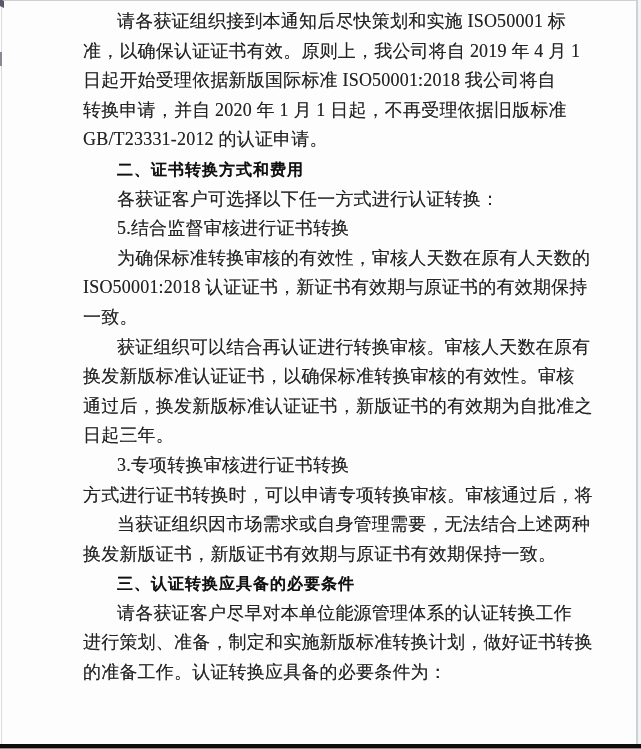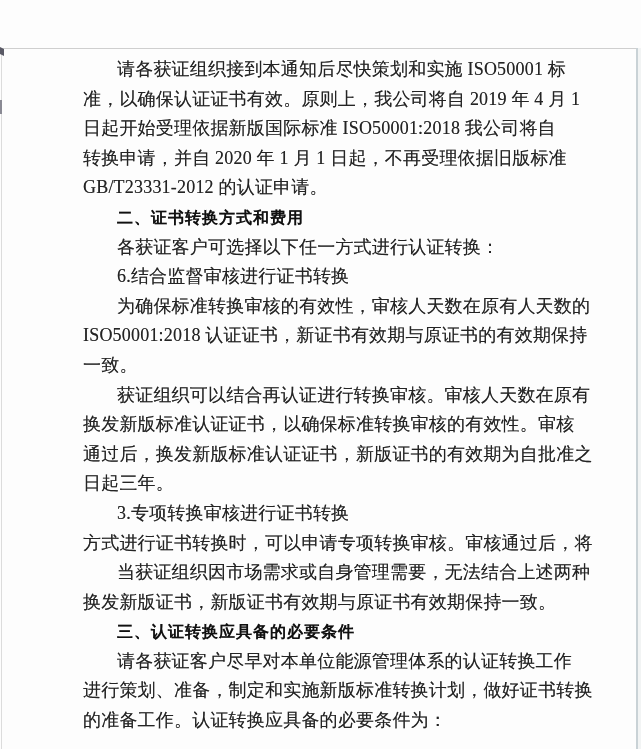--- a/index.html
+++ b/index.html
@@ -11,21 +11,20 @@
     height: 749px;
     overflow: hidden;
     position: relative;
     background: var(--background-color, #fdfdfd);
     font-family: "Liberation Serif", "DejaVu Serif", serif;
   }
   .page {
     position: absolute;
     inset: 0;
     background: var(--background-color, #fdfdfd);
-    margin-top: 48px;
   }
   .content {
     position: absolute;
     left: 83px;
     top: 7px;
     width: 478px;
   }
   .line {
     font-size: 18px;
     line-height: 29.6px;
@@ -108,21 +107,21 @@
   <div class="edge-right-line"></div>
 
   <div class="content" id="document-body">
       <div class="line indent">请各获证组织接到本通知后尽快策划和实施 ISO50001 标</div>
       <div class="line">准，以确保认证证书有效。原则上，我公司将自 2019 年 4 月 1</div>
       <div class="line">日起开始受理依据新版国际标准 ISO50001:2018 我公司将自</div>
       <div class="line">转换申请，并自 2020 年 1 月 1 日起，不再受理依据旧版标准</div>
       <div class="line">GB/T23331-2012 的认证申请。</div>
       <div class="line indent bold">二、证书转换方式和费用</div>
       <div class="line indent">各获证客户可选择以下任一方式进行认证转换：</div>
-      <div class="line indent">6.结合监督审核进行证书转换</div>
+      <div class="line indent">5.结合监督审核进行证书转换</div>
       <div class="line indent">为确保标准转换审核的有效性，审核人天数在原有人天数的</div>
       <div class="line">ISO50001:2018 认证证书，新证书有效期与原证书的有效期保持</div>
       <div class="line">一致。</div>
       <div class="line indent">获证组织可以结合再认证进行转换审核。审核人天数在原有</div>
       <div class="line">换发新版标准认证证书，以确保标准转换审核的有效性。审核</div>
       <div class="line">通过后，换发新版标准认证证书，新版证书的有效期为自批准之</div>
       <div class="line">日起三年。</div>
       <div class="line indent">3.专项转换审核进行证书转换</div>
       <div class="line">方式进行证书转换时，可以申请专项转换审核。审核通过后，将</div>
       <div class="line indent">当获证组织因市场需求或自身管理需要，无法结合上述两种</div>

